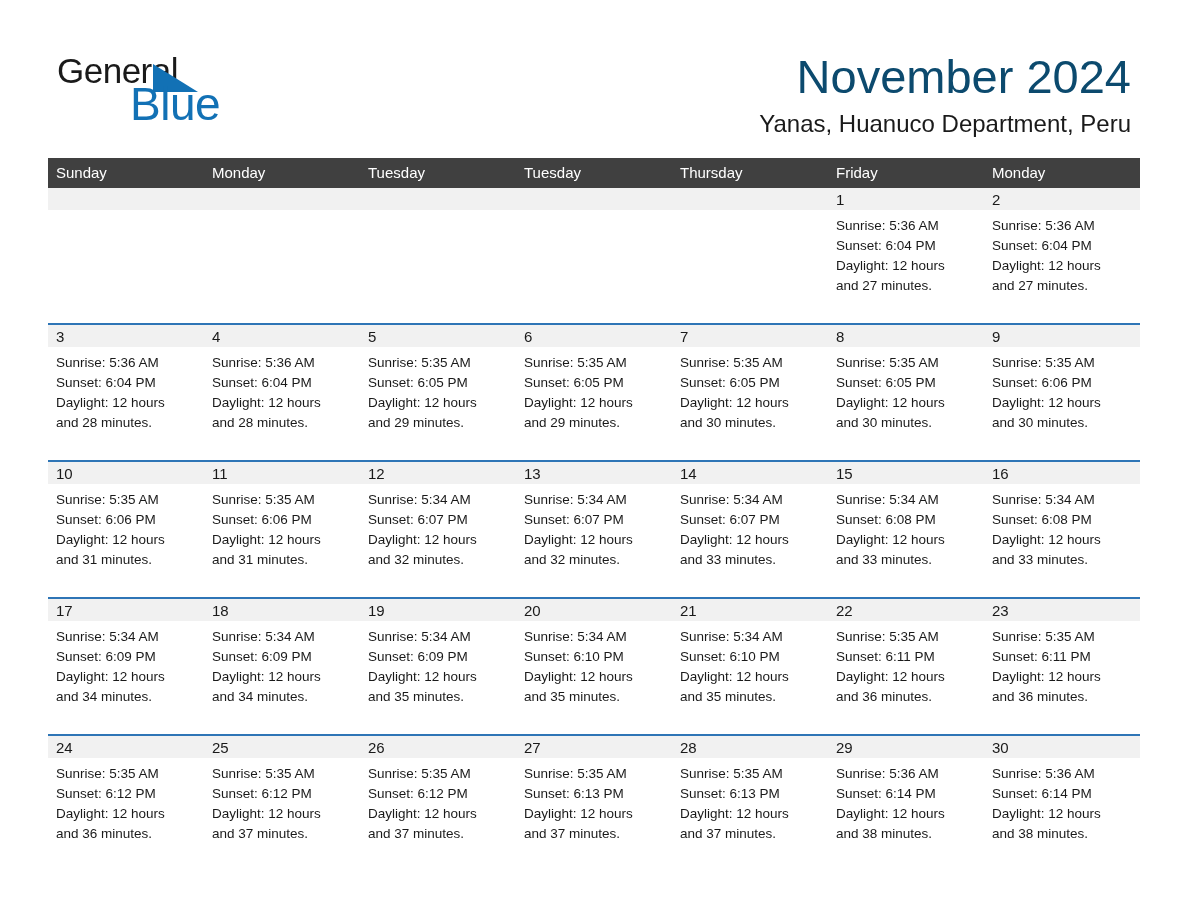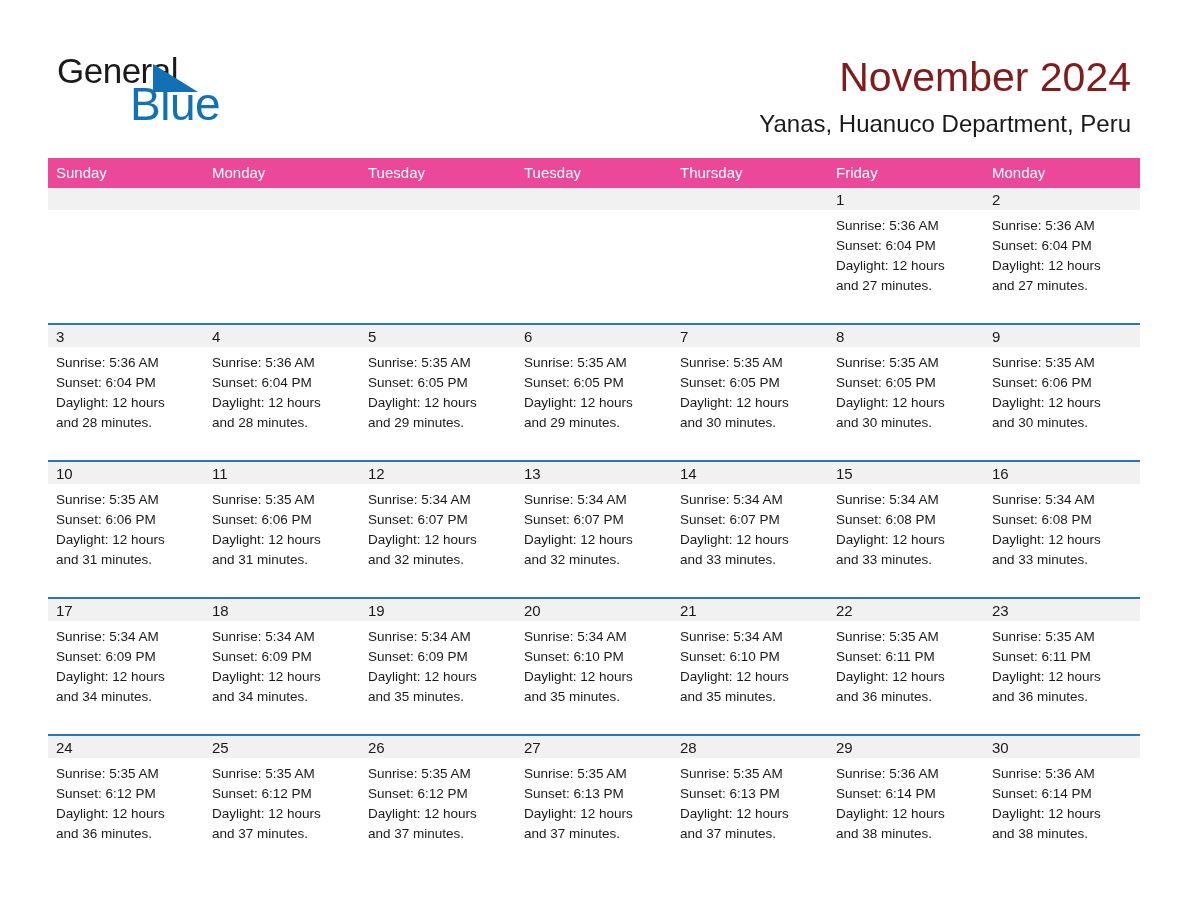--- a/index.html
+++ b/index.html
@@ -66,23 +66,23 @@
     letter-spacing: -0.5px;
   }
 
   .title-block {
     position: absolute;
     right: 57px;
     top: 52px;
     text-align: right;
   }
   .month-title {
-    font-size: 41px;
+    font-size: 47px;
     line-height: 50px;
-    color: #7f1d1d;
+    color: #0c4a6e;
     font-weight: normal;
     margin: 0;
     white-space: nowrap;
   }
   .location-subtitle {
     font-size: 24px;
     line-height: 32px;
     color: #1a1a1a;
     margin: 6px 0 0 0;
     font-weight: normal;
@@ -92,21 +92,21 @@
   
   .calendar {
     position: absolute;
     left: 48px;
     top: 158px;
     width: 1092px;
     border-collapse: collapse;
     table-layout: fixed;
   }
   .calendar th {
-    background: #ec4899;
+    background: #404040;
     color: #ffffff;
     font-size: 15px;
     font-weight: normal;
     text-align: left;
     padding: 6px 0 7px 8px;
     width: 156px;
     height: 20px;
     box-sizing: border-box;
   }
   .calendar td {

